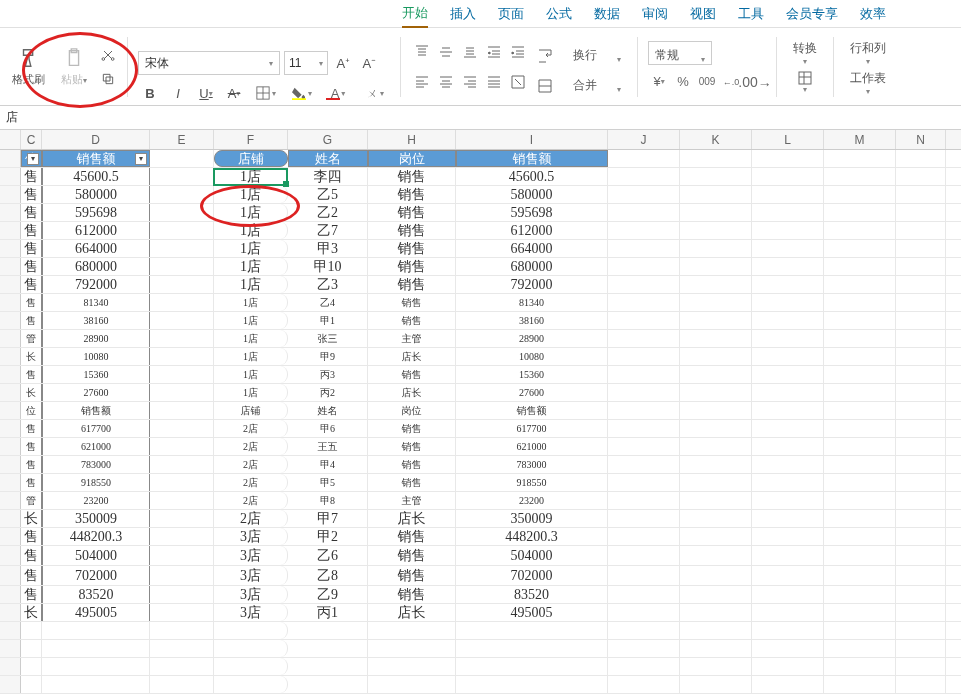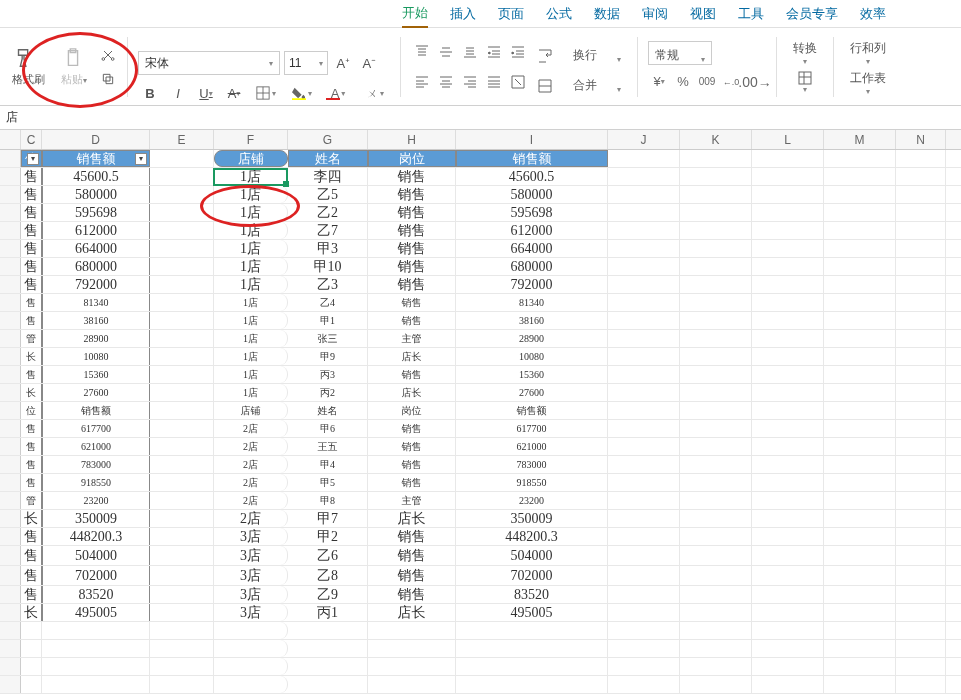--- a/index.html
+++ b/index.html
@@ -9,21 +9,21 @@
     .menu-bar { display: flex; height: 28px; align-items: center; padding: 0 10px; gap: 22px; border-bottom: 1px solid #e0e0e0; }
     .menu-bar .spacer { flex: 0 0 370px; }
     .menu-item { font-size: 13px; color: #0369a1; cursor: pointer; padding: 4px 0; }
     .menu-item.active { color: #1a9960; border-bottom: 2px solid #a16207; font-weight: 500; }
     
     
     .ribbon { display: flex; height: 78px; border-bottom: 1px solid #d0d0d0; padding: 6px 8px; gap: 6px; align-items: center; }
     .ribbon-divider { width: 1px; height: 60px; background: #e0e0e0; margin: 0 4px; }
     
     .clipboard { display: flex; gap: 8px; align-items: center; position: relative; }
-    .big-btn { display: flex; flex-direction: column; gap: 2px; cursor: pointer; padding: 4px; }
+    .big-btn { display: flex; flex-direction: column; align-items: center; gap: 2px; cursor: pointer; padding: 4px; }
     .big-btn .ico { width: 24px; height: 24px; display: flex; align-items: center; justify-content: center; }
     .big-btn .lbl { font-size: 11px; color: #555; }
     .side-btns { display: flex; flex-direction: column; gap: 6px; }
     .side-btn { width: 18px; height: 18px; display: flex; align-items: center; justify-content: center; cursor: pointer; }
     
     .red-circle1 { position: absolute; left: 22px; top: 32px; width: 116px; height: 76px; border: 3px solid #d22; border-radius: 50%; pointer-events: none; z-index: 10; }
     
     .font-section { display: flex; flex-direction: column; gap: 6px; margin-top: 23px; }
     .font-row { display: flex; gap: 4px; align-items: center; }
     .font-select { width: 142px; height: 24px; border: 1px solid #ccc; font-size: 12px; padding: 0 6px; display: flex; align-items: center; justify-content: space-between; }

